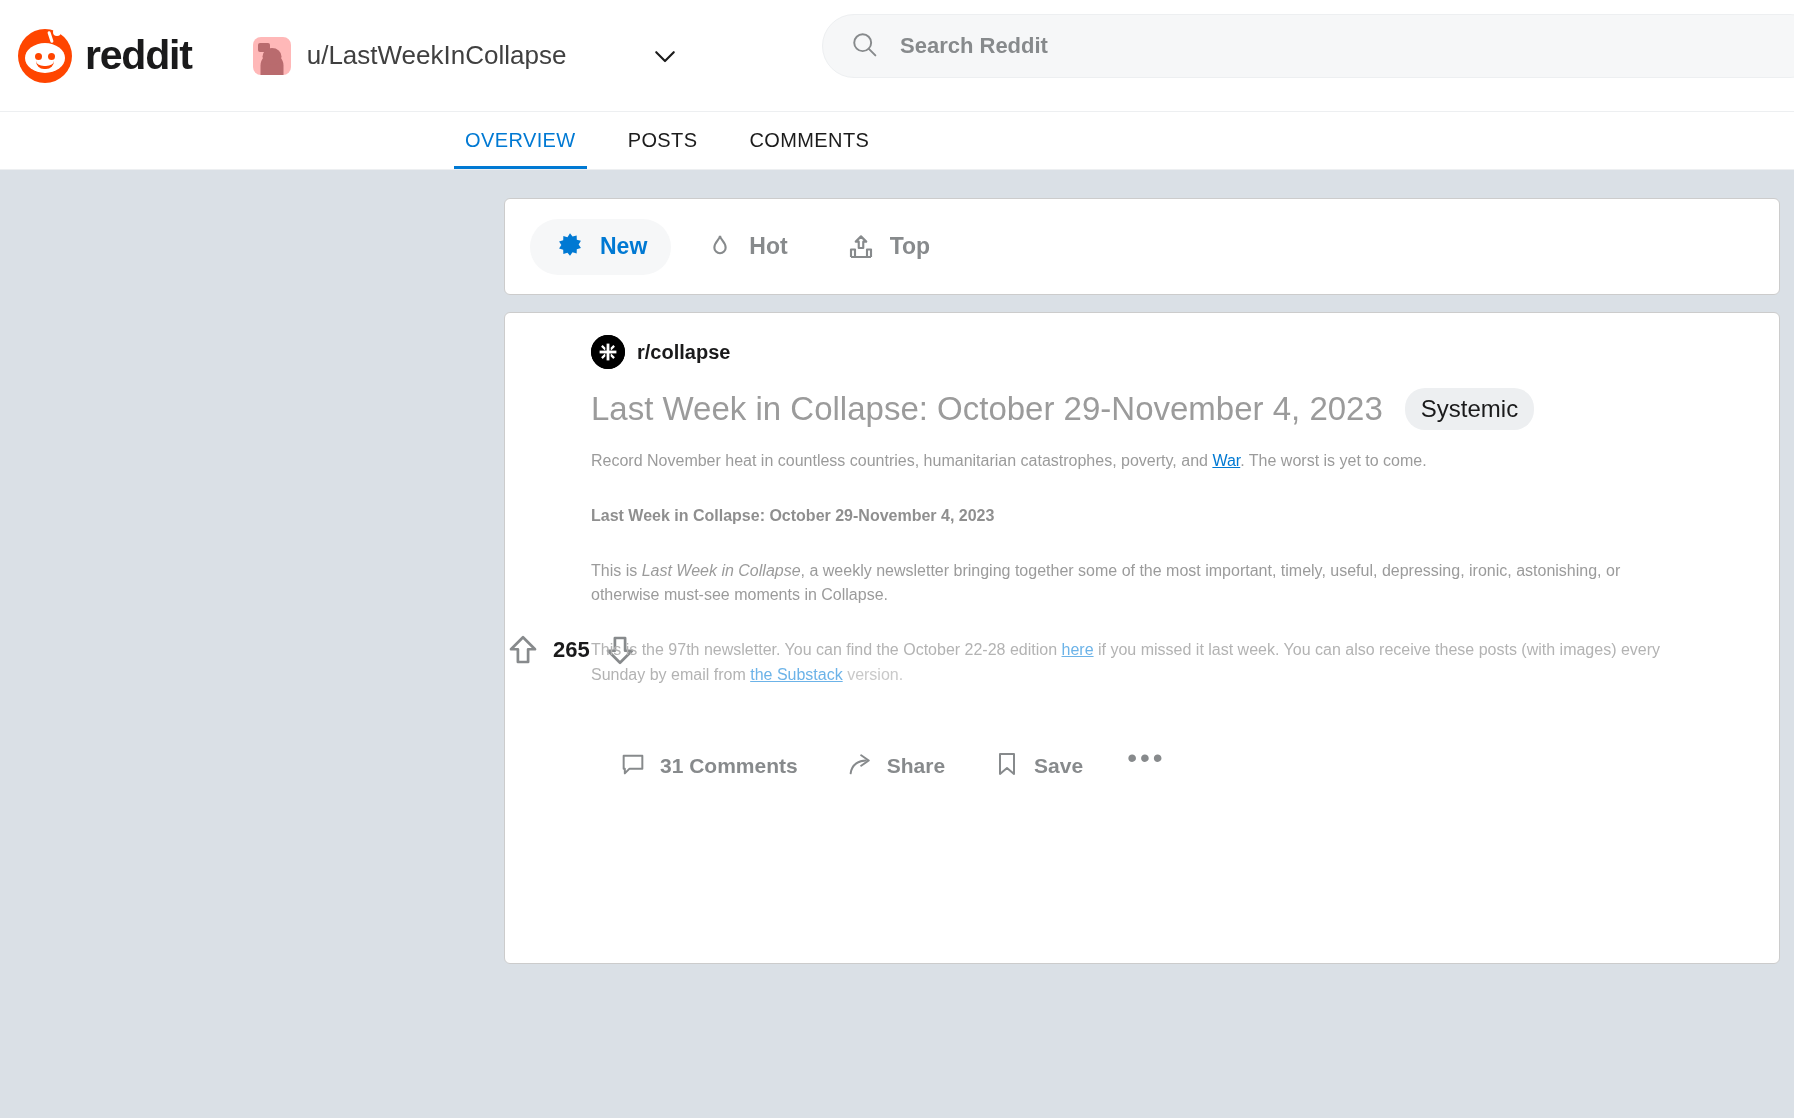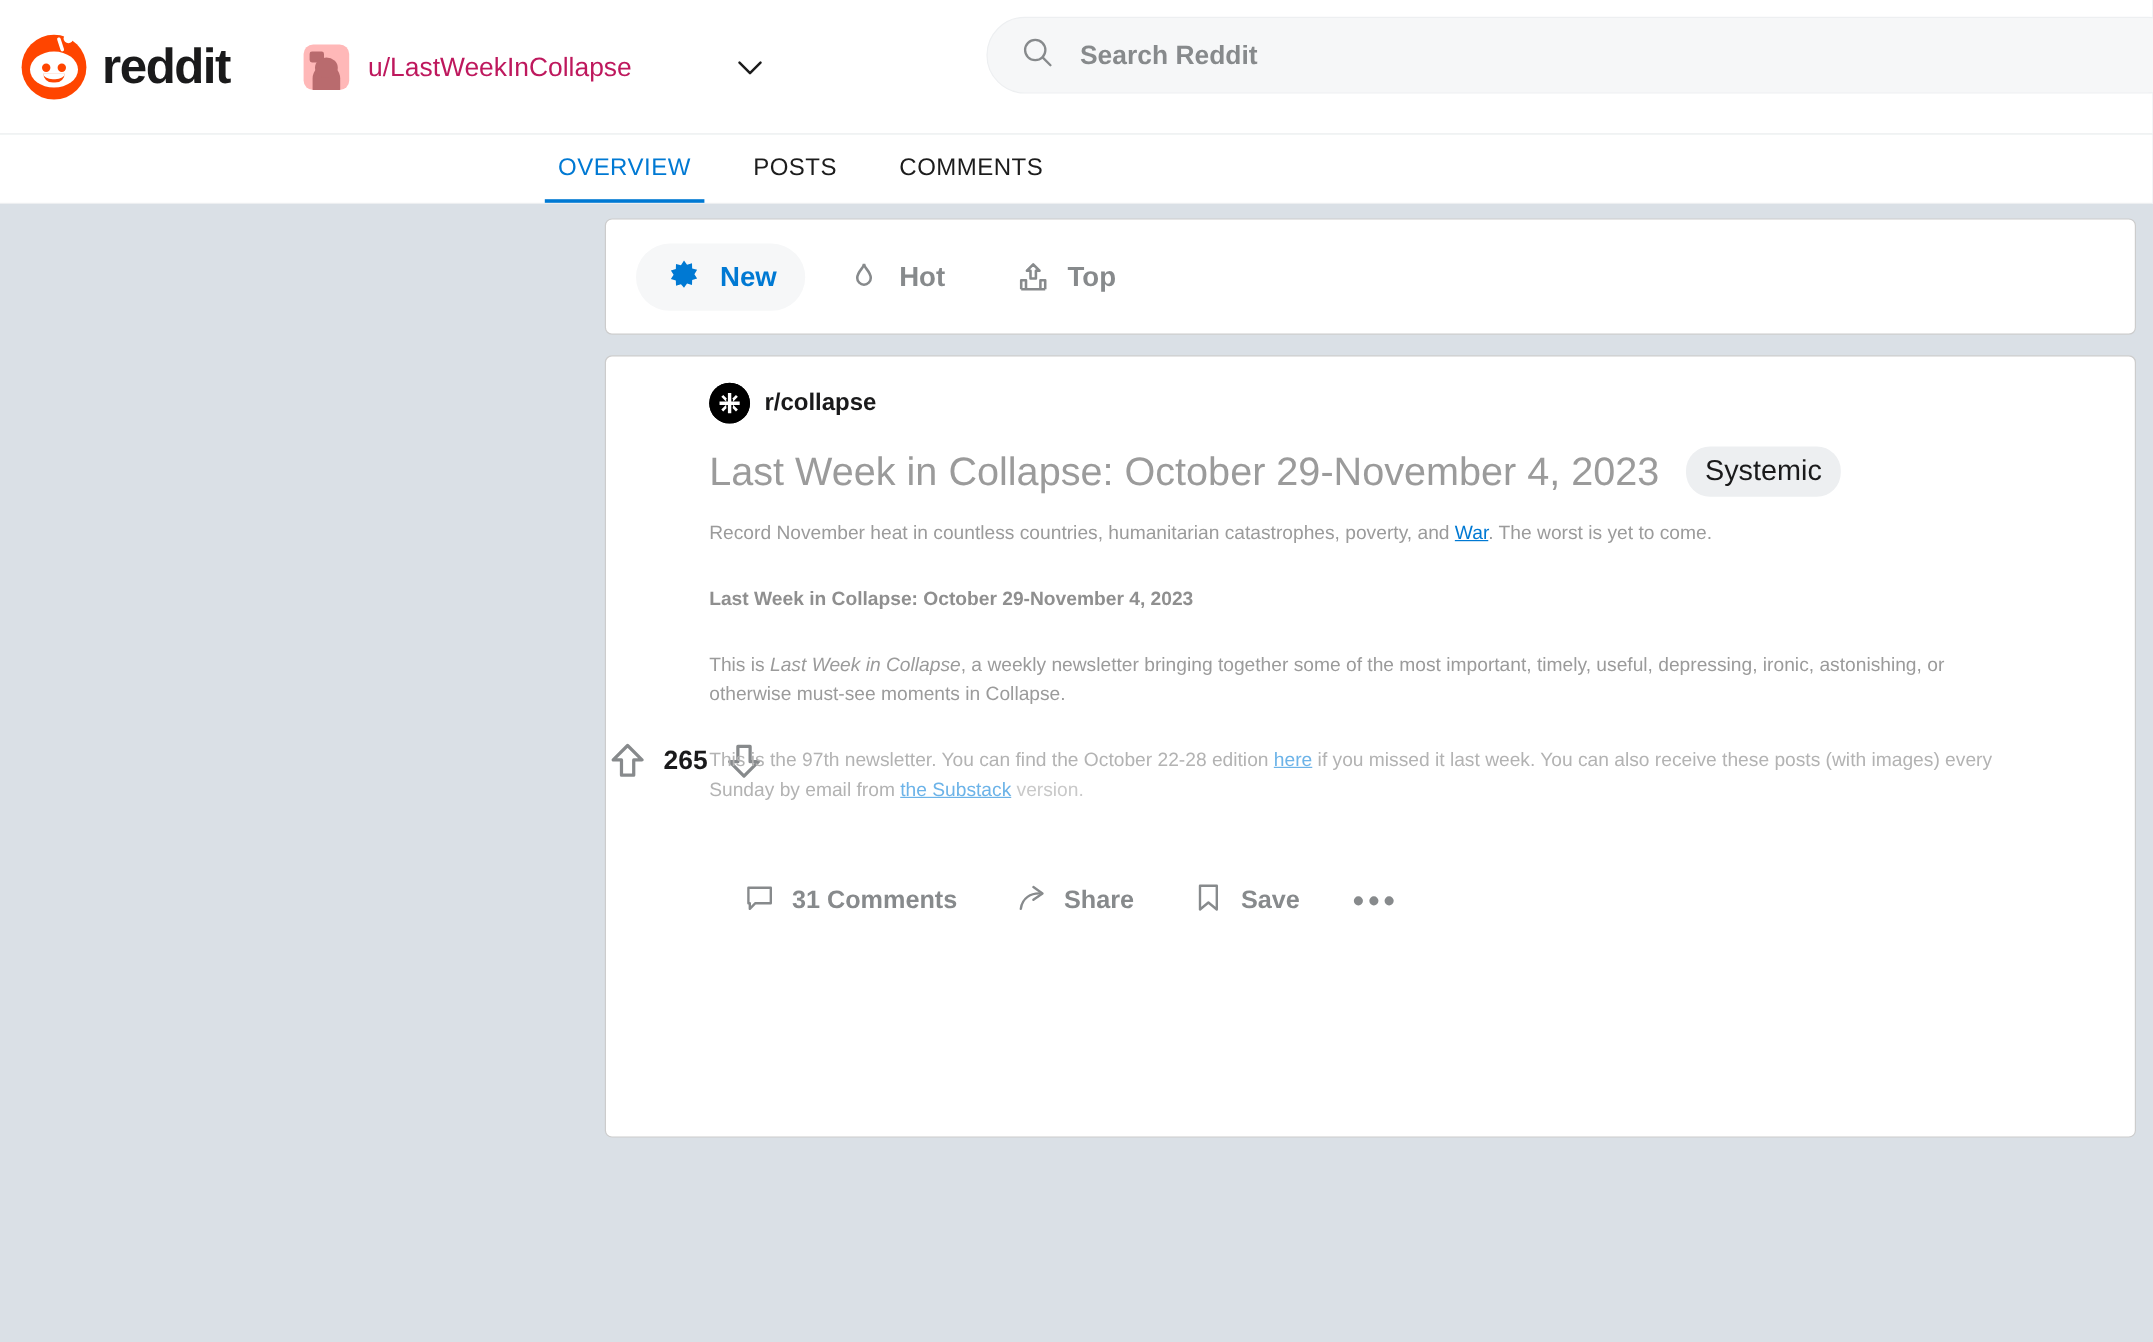--- a/index.html
+++ b/index.html
@@ -70,21 +70,21 @@
     width: 23px; height: 28px; border-radius: 12px 12px 6px 6px; background: #b96b6e;
   }
   .user-avatar .head {
     position: absolute; left: 50%; top: 11px; transform: translateX(-50%);
     width: 19px; height: 17px; border-radius: 50%; background: #b96b6e;
   }
   .user-avatar .hat {
     position: absolute; left: 5px; top: 6px;
     width: 12px; height: 9px; background: #b96b6e; border-radius: 2px;
   }
-  .user-name { font-size: 22px; color: #be185d; white-space: nowrap; }
+  .user-name { font-size: 26px; color: #404040; white-space: nowrap; }
   .chev { margin-left: 78px; color: #1c1c1c; display: flex; align-items: center; cursor: pointer; }
 
   .search-wrap {
     position: absolute; left: 822px; top: 14px;
     width: 1000px; height: 64px;
   }
   .search-box {
     width: 100%; height: 100%;
     background: #f6f7f8; border: 1px solid #edeff1;
     border-radius: 32px;
@@ -107,21 +107,21 @@
     color: #1c1c1c; padding: 0 26px;
     cursor: pointer; position: relative;
   }
   .tab.active { color: #0079d3; }
   .tab.active::after {
     content: ""; position: absolute; left: 15px; right: 15px; bottom: 0;
     height: 3px; background: #0079d3;
   }
 
   
-  .content { padding-top: 12px; }
+  .content { padding-top: 28px; }
   .card {
     width: 1276px; margin: 0 0 0 504px;
     background: #fff; border: 1px solid #ccc;
     border-radius: 6px;
   }
 
   
   .sortcard { height: 97px; display: flex; align-items: center; padding-left: 25px; gap: 10px; }
   .sortbtn {
     display: flex; align-items: center; gap: 14px;
@@ -163,21 +163,21 @@
   .ptext { font-size: 16px; line-height: 1.55; color: #9b9b9b; margin-top: 19px; max-width: 1070px; }
   .ptext.bold { font-weight: 700; color: #8f8f8f; margin-top: 30px; }
   .ptext.tall { margin-top: 30px; }
   .ptext i { font-style: italic; }
   a.lnk { color: #0079d3; text-decoration: underline; }
   .faded a.lnk { color: #6cb3e8; }
   .fade1 { color: #b3b3b3; }
   .fade2 { color: #c9c9c9; }
 
   .actionbar {
-    display: flex; align-items: center; gap: 0;
+    display: flex; align-items: flex-start; gap: 0;
     padding: 28px 0 24px 12px;
     margin-top: 26px;
   }
   .action {
     display: flex; align-items: center; gap: 13px;
     font-size: 21px; font-weight: 700; color: #878a8c;
     padding: 8px 16px; border-radius: 4px; cursor: pointer;
     margin-right: 16px;
   }
   .dots { font-size: 28px; color: #878a8c; letter-spacing: 3px; cursor: pointer; padding: 0 12px; }

